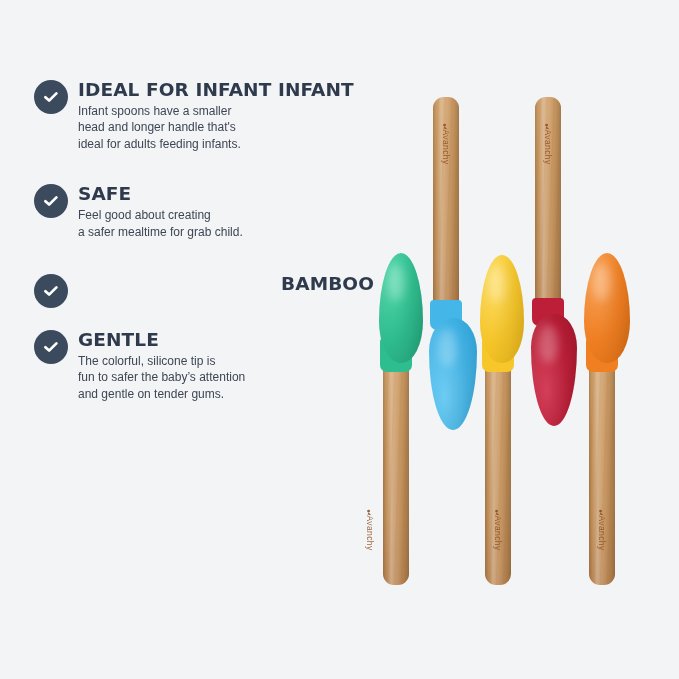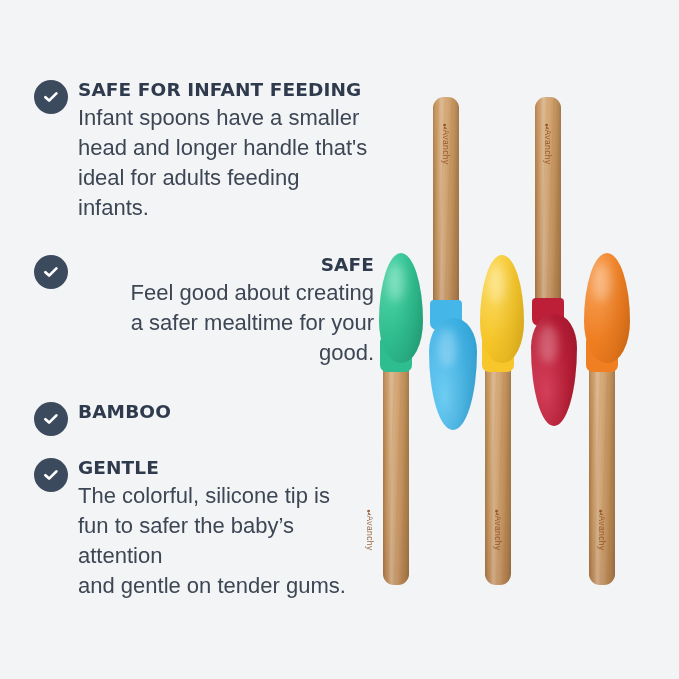--- a/index.html
+++ b/index.html
@@ -59,31 +59,31 @@
     font-weight: bold;
     letter-spacing: 0.1px;
     color: #2f3b4d;
     line-height: 1.25;
     margin-bottom: 2px;
     white-space: nowrap;
   }
 
   .feature-body {
     font-family: "Liberation Sans", sans-serif;
-    font-size: 22px;
+    font-size: 12px;
     font-weight: 400;
     color: #3d4654;
     line-height: 1.36;
     white-space: pre-line;
   }
 
   
   #feature-0 { margin-bottom: 30px; }
-  #feature-1 { margin-bottom: 32px; text-align: right; }
-  #feature-2 { margin-bottom: 33px; }
+  #feature-1 { margin-bottom: 32px; }
+  #feature-2 { margin-bottom: 33px; text-align: right; }
   #feature-3 { margin-bottom: 14px; }
 
   
 
   #product-image {
     position: absolute;
     left: 370px;
     top: 0;
     width: 309px;
     height: 679px;
@@ -187,35 +187,35 @@
 <div id="canvas">
 
   <div id="feature-list">
 
     <div class="feature-item" id="feature-0">
       <span class="check-badge">
         <svg width="20" height="20" viewBox="0 0 20 20" aria-hidden="true">
           <path d="M4.4 10.2 L8.1 13.6 L15.4 6.4" fill="none" stroke="#ffffff" stroke-width="2.7" stroke-linecap="round" stroke-linejoin="round"></path>
         </svg>
       </span>
-      <div class="feature-title">SAFE FOR INFANT FEEDING</div>
+      <div class="feature-title">IDEAL FOR INFANT INFANT</div>
       <div class="feature-body">Infant spoons have a smaller
 head and longer handle that's
 ideal for adults feeding infants.</div>
     </div>
 
     <div class="feature-item" id="feature-1">
       <span class="check-badge">
         <svg width="20" height="20" viewBox="0 0 20 20" aria-hidden="true">
           <path d="M4.4 10.2 L8.1 13.6 L15.4 6.4" fill="none" stroke="#ffffff" stroke-width="2.7" stroke-linecap="round" stroke-linejoin="round"></path>
         </svg>
       </span>
       <div class="feature-title">SAFE</div>
       <div class="feature-body">Feel good about creating
-a safer mealtime for your good.</div>
+a safer mealtime for grab child.</div>
     </div>
 
     <div class="feature-item" id="feature-2">
       <span class="check-badge">
         <svg width="20" height="20" viewBox="0 0 20 20" aria-hidden="true">
           <path d="M4.4 10.2 L8.1 13.6 L15.4 6.4" fill="none" stroke="#ffffff" stroke-width="2.7" stroke-linecap="round" stroke-linejoin="round"></path>
         </svg>
       </span>
       <div class="feature-title">BAMBOO</div>
     </div>

